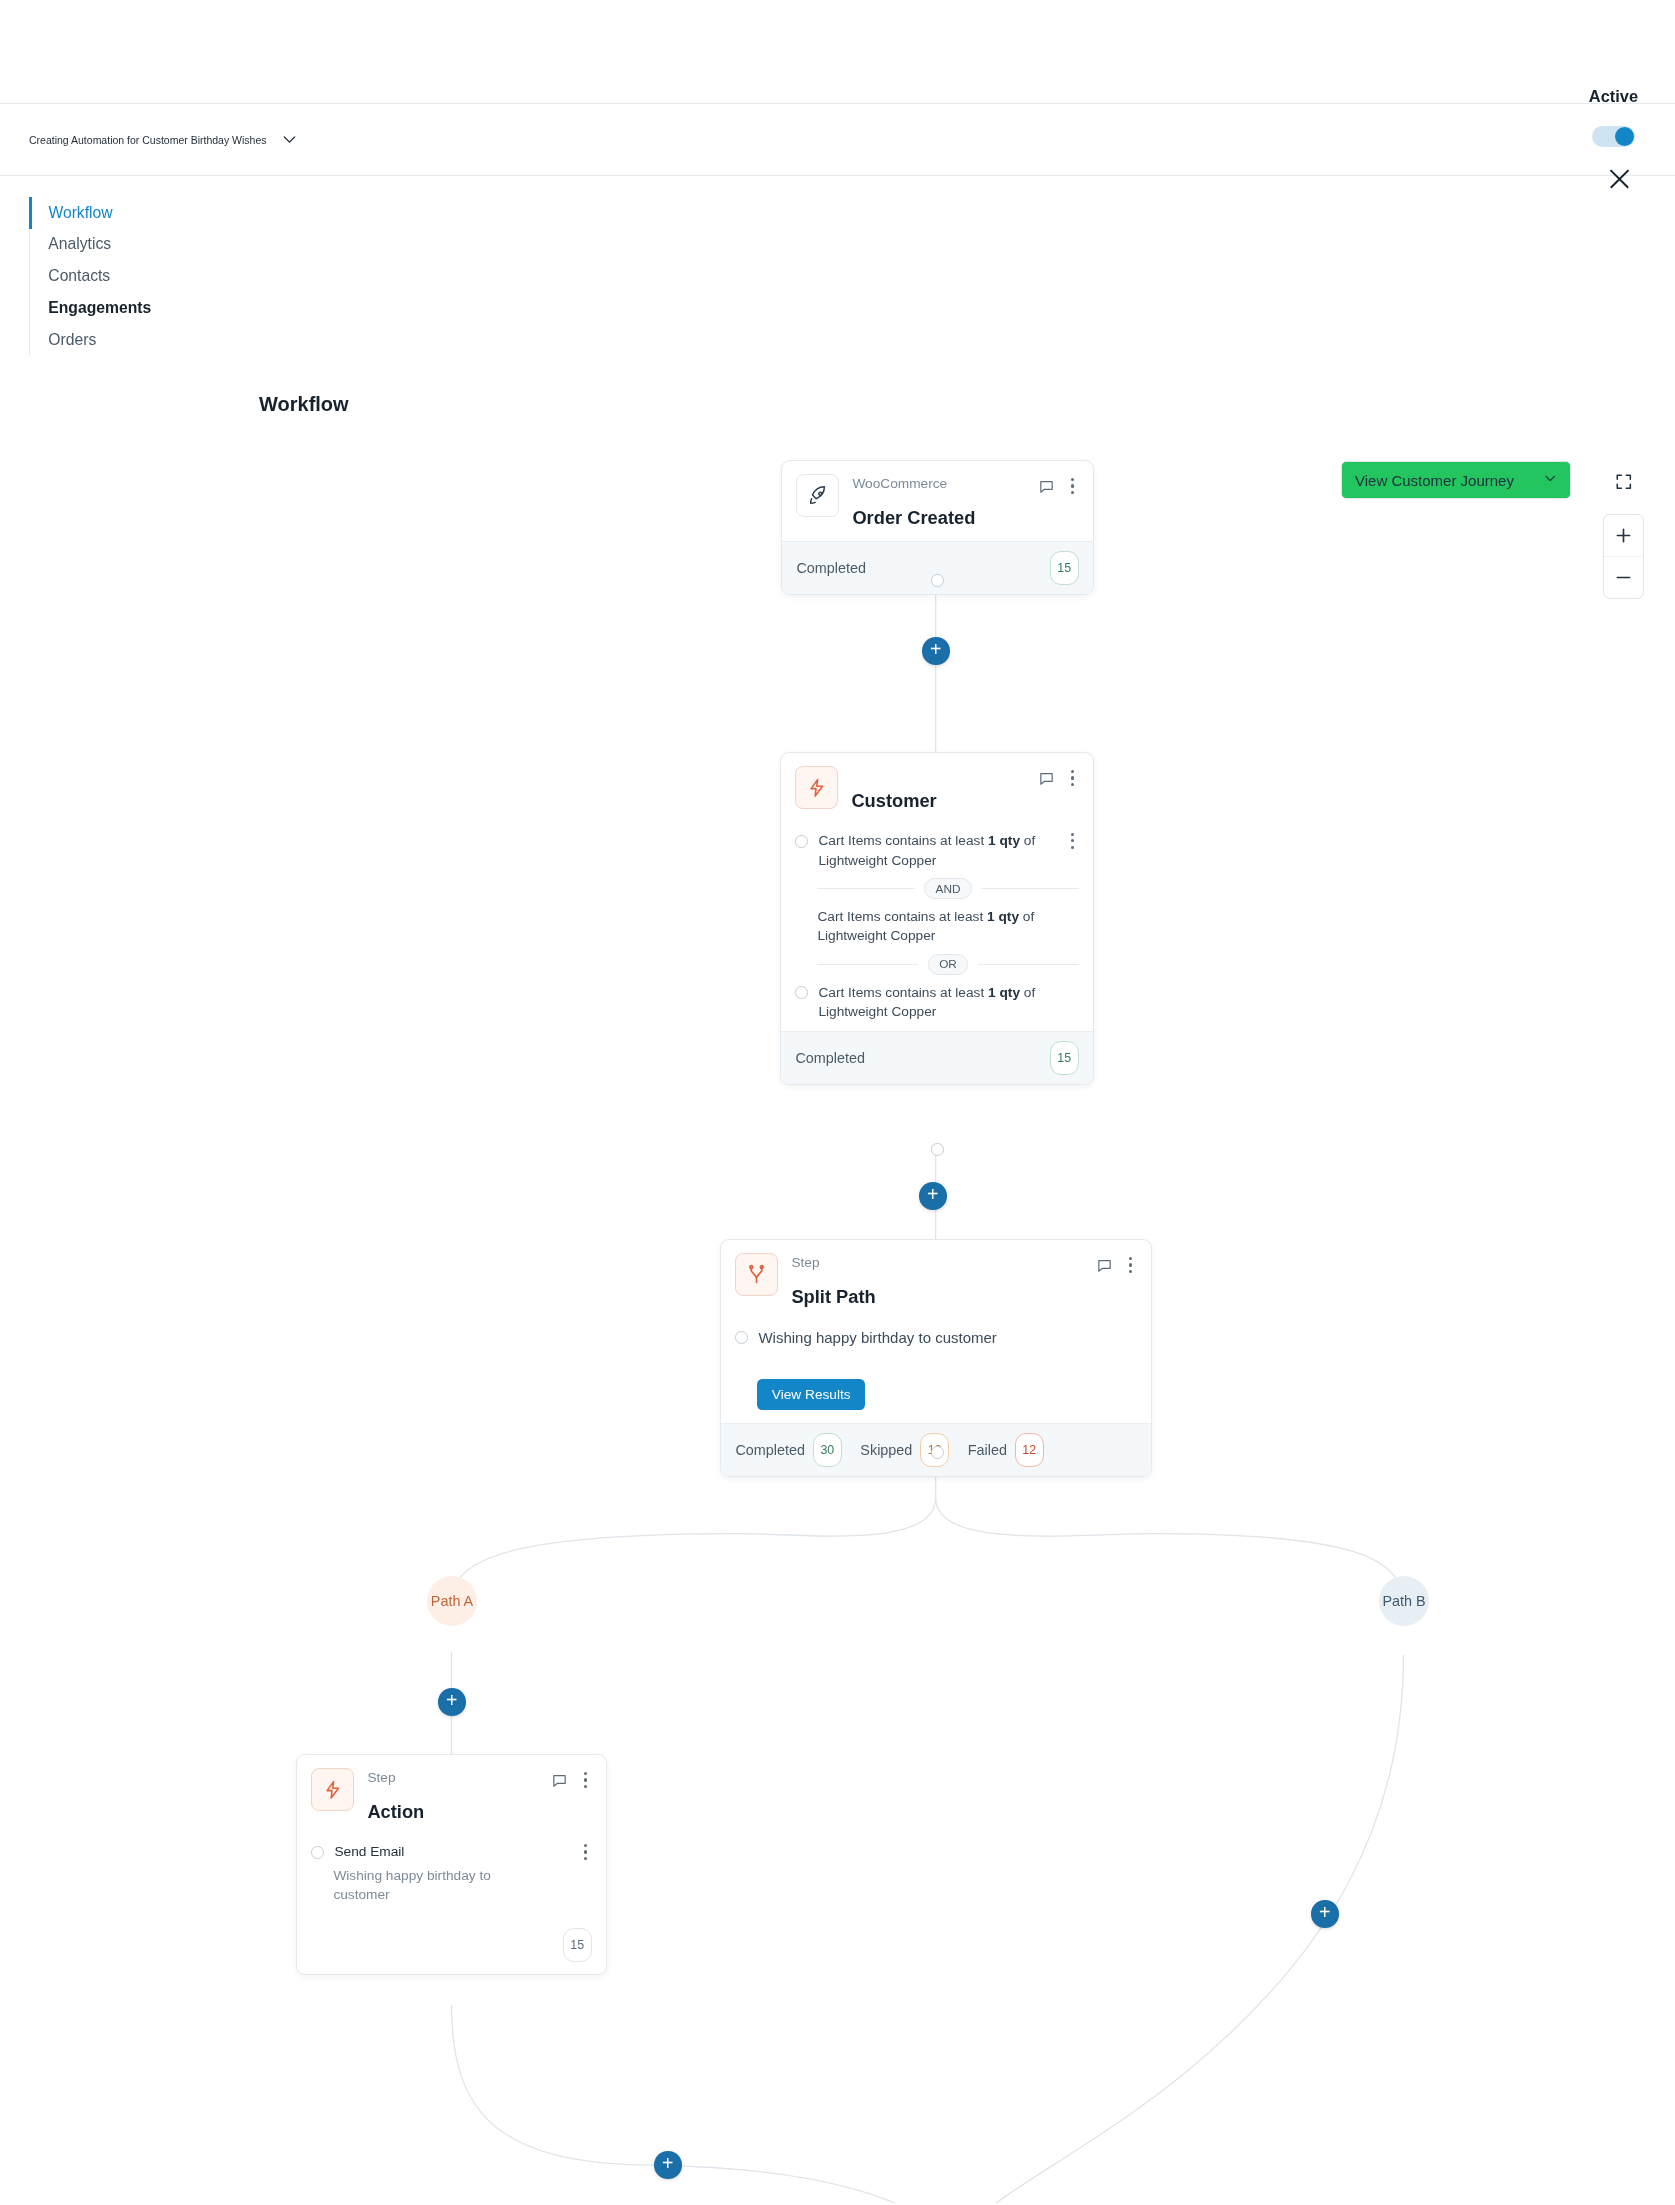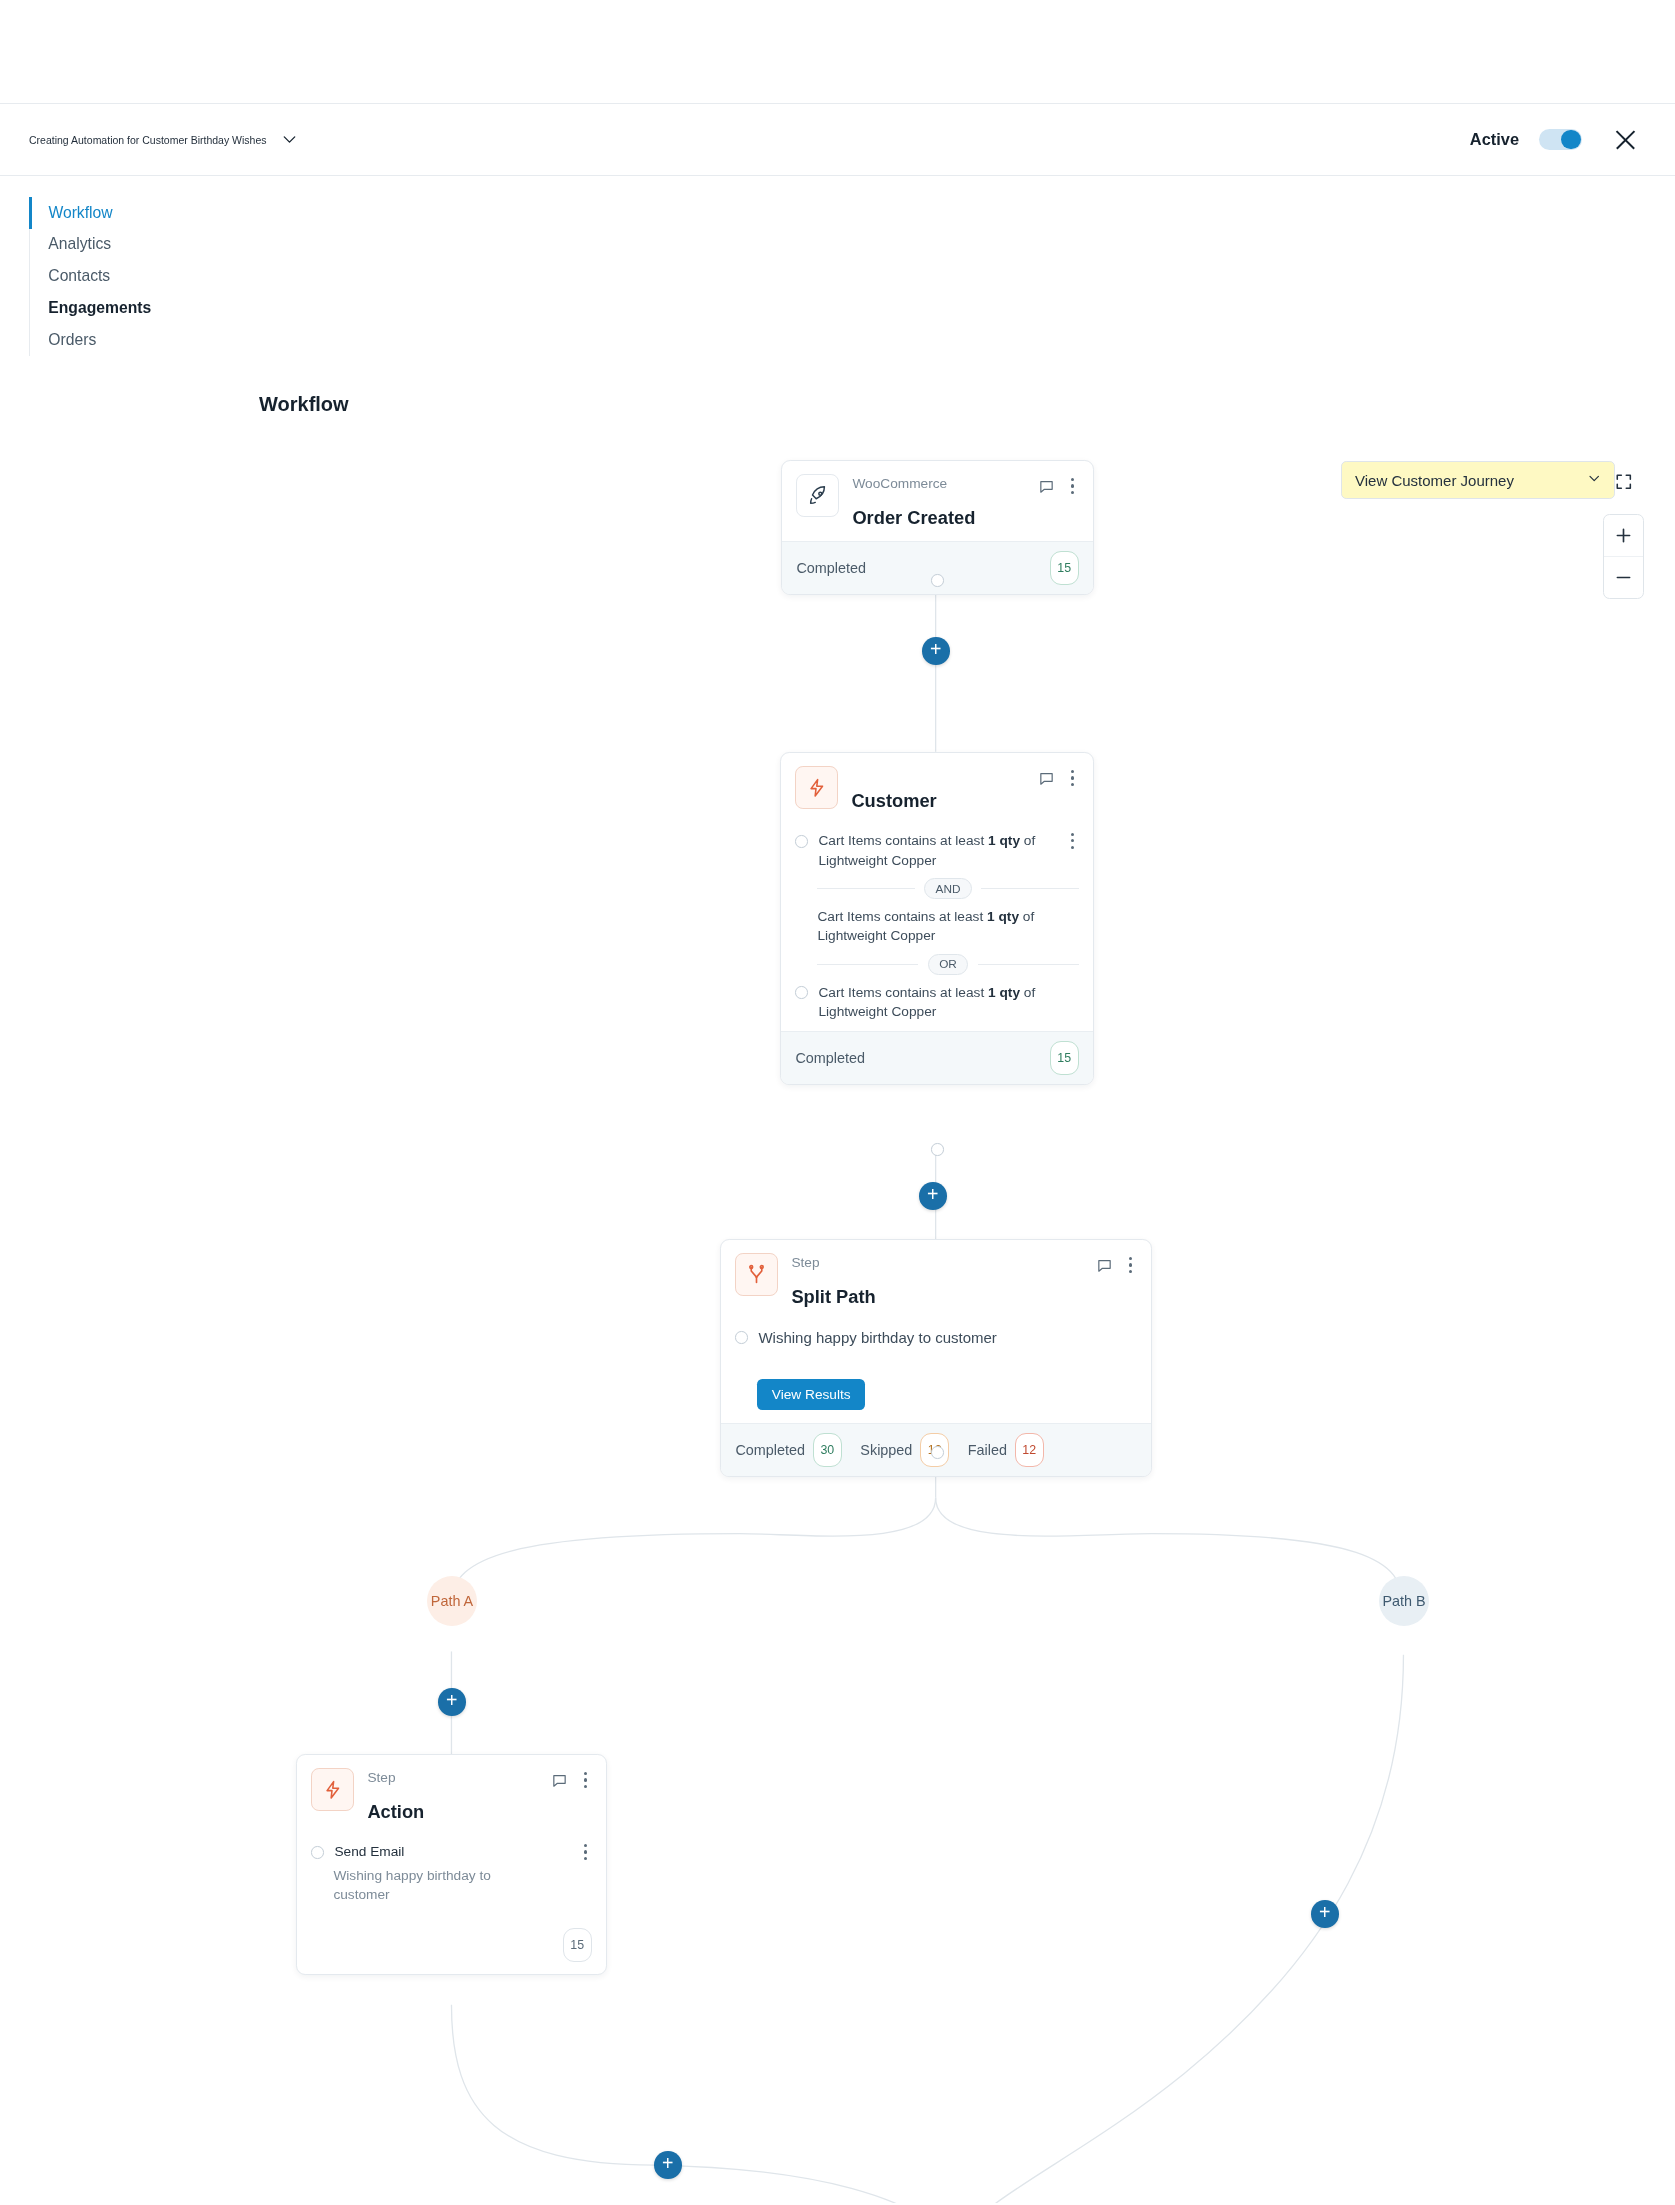--- a/index.html
+++ b/index.html
@@ -37,20 +37,21 @@
     margin-left: 14.4px;
     display: inline-block;
     width: 17px;
     height: 17px;
   }
   .header-right {
     margin-left: auto;
     display: flex;
     align-items: center;
     gap: 19.6px;
+    flex-direction: column;
   }
   .active-label {
     font-size: 16.4px;
     font-weight: 600;
     color: #16222e;
   }
   .toggle {
     width: 43px;
     height: 21px;
     border-radius: 10.5px;
@@ -336,25 +337,25 @@
     cursor: pointer;
   }
   .path-a { background: #fdeee6; color: #c0663a; }
   .path-b { background: #e8eff4; color: #3f5a70; }
 
   
   .journey-select {
     position: absolute;
     left: 1341px;
     top: 285px;
-    width: 274px;
+    width: 230px;
     height: 38px;
     border: 1.3px solid #dfe5ea;
     border-radius: 5.2px;
-    background: #fef9c3;
+    background: #22c55e;
     display: flex;
     align-items: center;
     padding: 0 13px;
     box-sizing: border-box;
     font-size: 15px;
     color: #24313e;
     cursor: pointer;
   }
   .journey-select .cd { margin-left: auto; }
 

